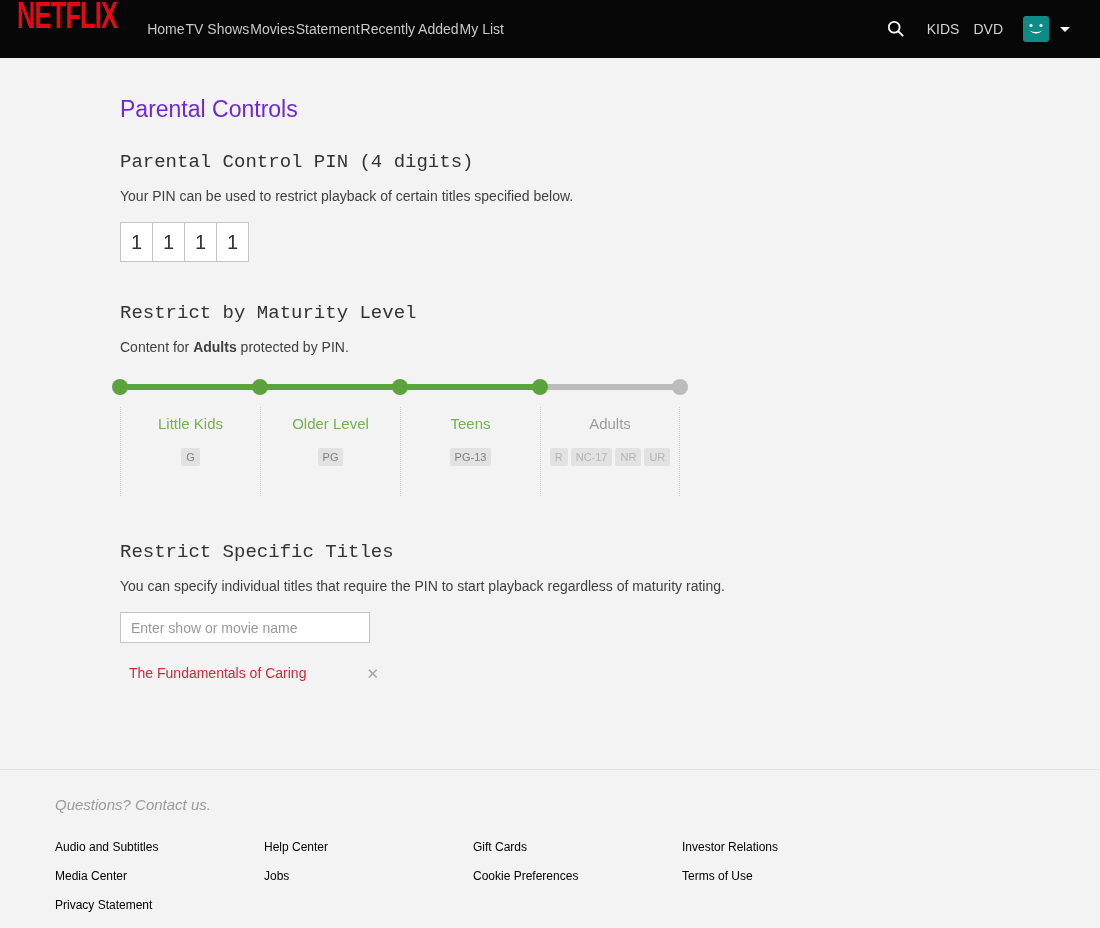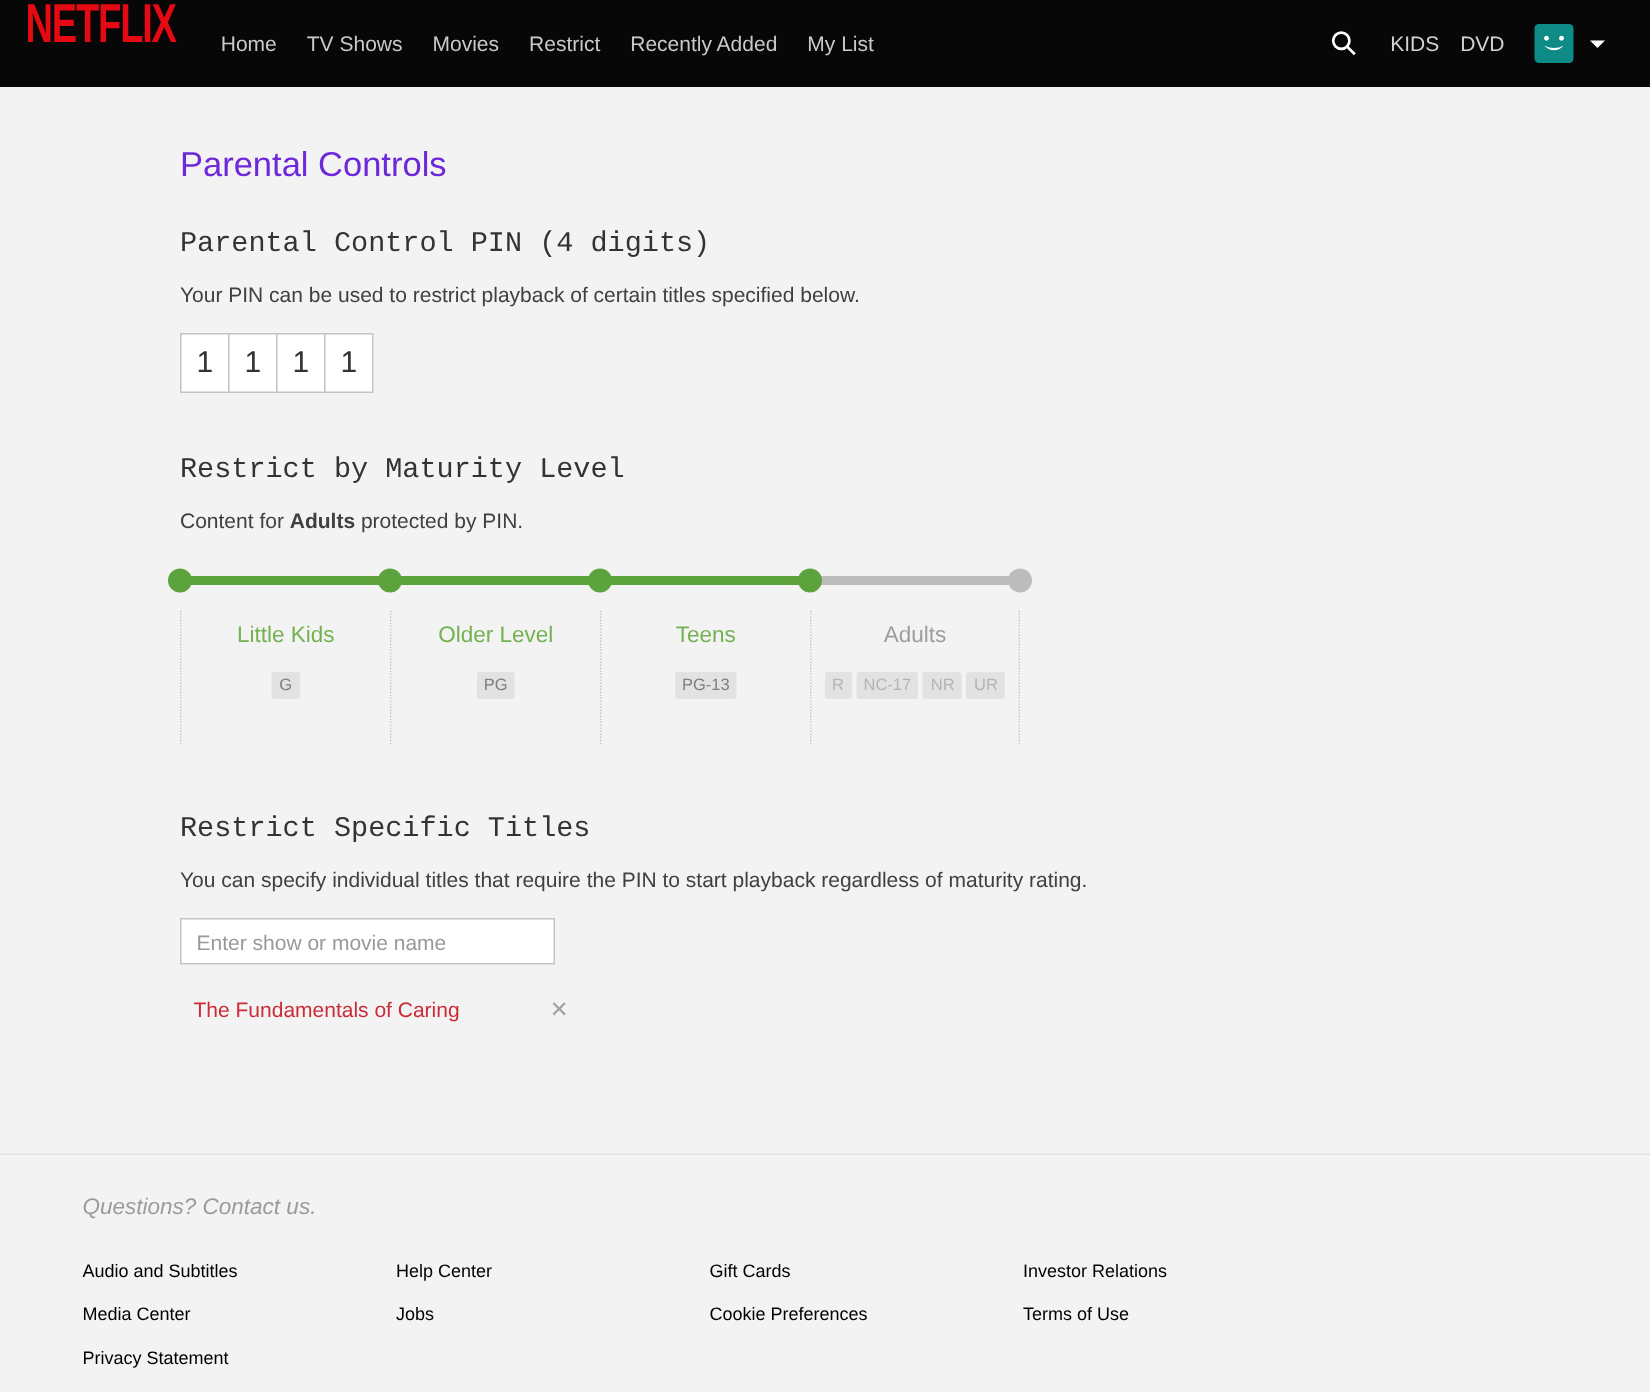--- a/index.html
+++ b/index.html
@@ -18,21 +18,21 @@
     padding:0 30px 0 17px;
   }
   .logo {
     color:#e50914; font-size:31px; font-weight:700;
     letter-spacing:-1px;
     transform:scale(0.82,1.18);
     transform-origin:left center;
     margin-right:8px;
     cursor:pointer;
   }
-  .nav-links { display:flex; align-items:center; gap:20px; }
+  .nav-links { display:flex; align-items:center; gap:1px; }
   .nav-link { color:#c9c9c9; font-size:14px; cursor:pointer; white-space:nowrap; }
   .nav-right { margin-left:auto; display:flex; align-items:center; }
   .search-icon { width:18px; height:18px; margin-right:22px; cursor:pointer; }
   .nav-kids, .nav-dvd { color:#d2d2d2; font-size:14px; margin-right:14px; cursor:pointer; }
   .nav-dvd { margin-right:20px; }
   .avatar {
     width:26px; height:26px; border-radius:3px;
     background:#0e8b86; margin-right:11px; cursor:pointer;
     display:flex; align-items:center; justify-content:center;
   }
@@ -122,21 +122,21 @@
 </style>
 </head>
 <body>
 
 <div class="navbar">
   <div class="logo">NETFLIX</div>
   <div class="nav-links">
     <span class="nav-link">Home</span>
     <span class="nav-link">TV Shows</span>
     <span class="nav-link">Movies</span>
-    <span class="nav-link">Restrict</span>
+    <span class="nav-link">Statement</span>
     <span class="nav-link">Recently Added</span>
     <span class="nav-link">My List</span>
   </div>
   <div class="nav-right">
     <svg class="search-icon" viewBox="0 0 20 20">
       <circle cx="8" cy="8" r="6" fill="none" stroke="#ffffff" stroke-width="2"></circle>
       <line x1="12.5" y1="12.5" x2="18" y2="18" stroke="#ffffff" stroke-width="2"></line>
     </svg>
     <span class="nav-kids">KIDS</span>
     <span class="nav-dvd">DVD</span>

